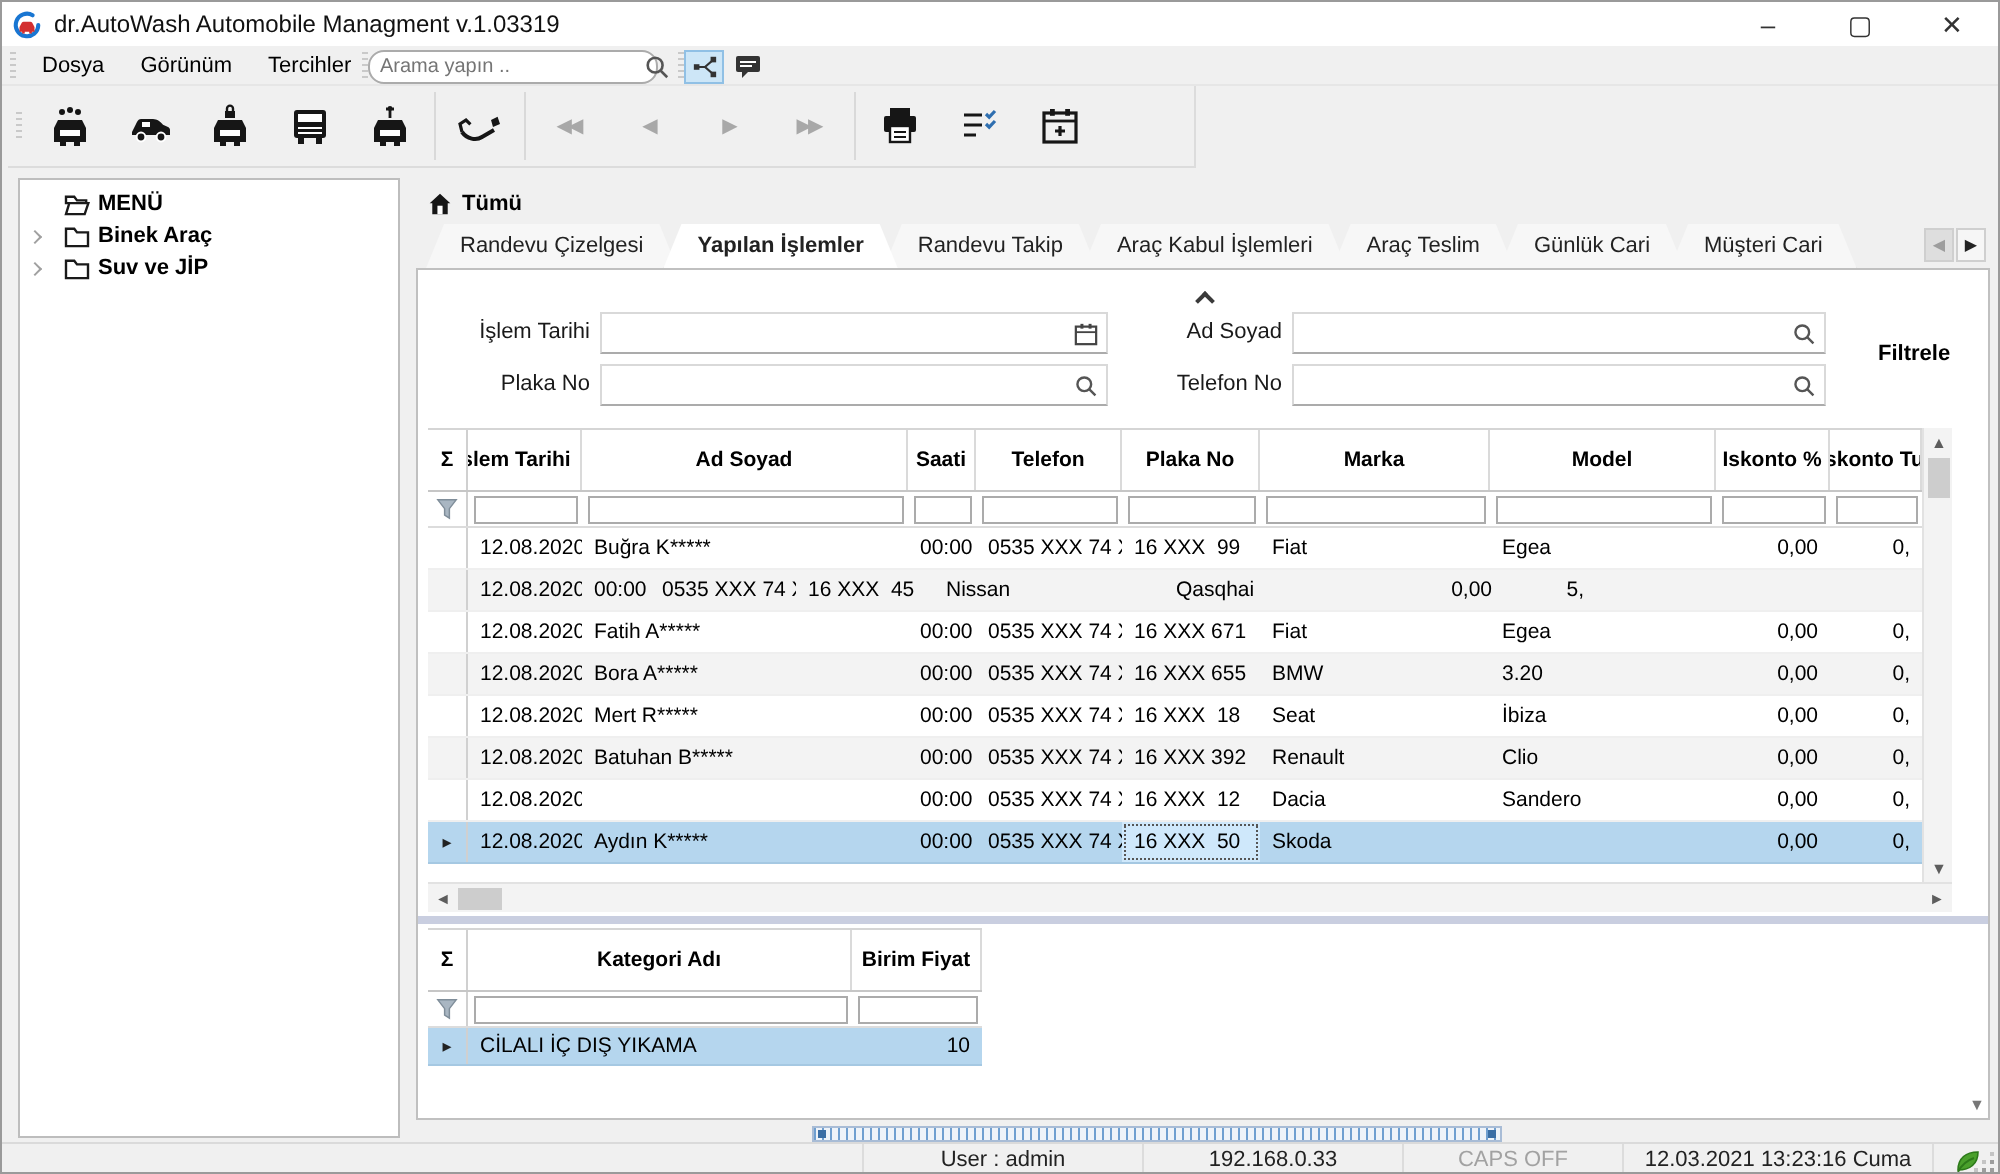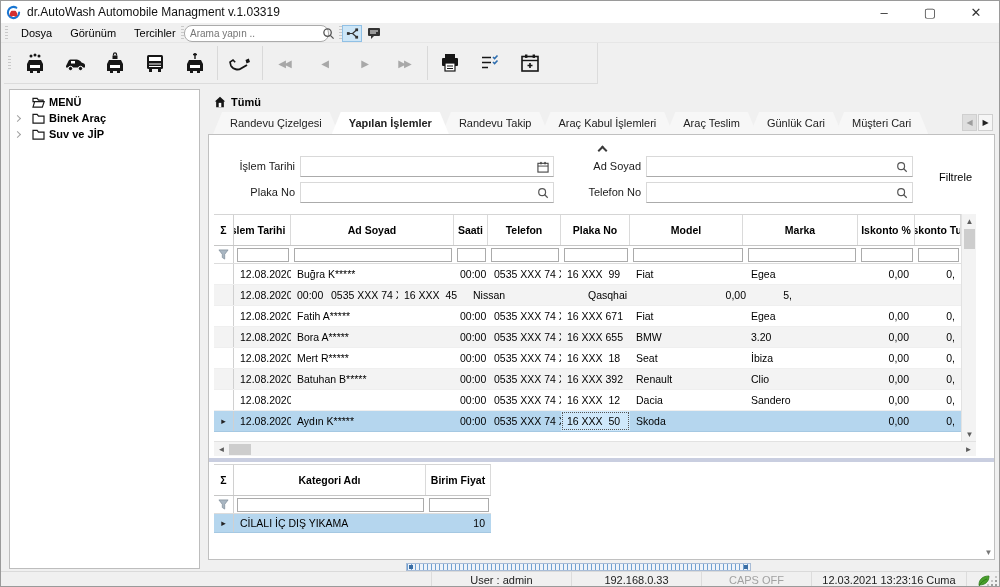--- a/index.html
+++ b/index.html
@@ -60,21 +60,21 @@
   .contentpanel { position:absolute; left:207px; top:133px; width:787px; height:426px; background:#fff;
                   border:1px solid #c0c0c0; }
 
   
   .chev-up { position:absolute; left:598px; top:146px; width:7px; height:7px;
              border-left:2px solid #3a3a3a; border-top:2px solid #3a3a3a; transform:rotate(45deg); }
   .f-label { position:absolute; height:21px; line-height:21px; text-align:right; color:#1a1a1a; }
   .f-field { position:absolute; height:21px; background:#fff; border:1px solid #d9d9d9; border-bottom:1px solid #ababab;
              display:flex; align-items:center; padding:0 4px; }
   .f-field input { flex:1; border:none; outline:none; font-family:inherit; font-size:11px; background:transparent; }
-  .filtrele { position:absolute; left:938px; top:170px; font-weight:normal; }
+  .filtrele { position:absolute; left:938px; top:170px; font-weight:bold; }
 
   
   .grid { position:absolute; background:#fff; }
   .g-head { display:flex; height:32px; border-top:1px solid #d5d5d5; border-bottom:1px solid #c6c6c6; }
   .g-hc { display:flex; align-items:center; justify-content:center; font-weight:bold; font-size:10.5px;
           border-right:1px solid #dadada; overflow:hidden; white-space:nowrap; flex:none; }
   .sort { color:#707070; font-size:8px; margin-left:3px; }
   .g-filt { display:flex; height:18px; border-bottom:1px solid #dcdcdc; align-items:center; }
   .g-fc { flex:none; height:100%; display:flex; align-items:center; justify-content:center; }
   .g-fc input { width:calc(100% - 5px); height:14px; border:1px solid #ababab; font-size:10px; outline:none; }
@@ -375,25 +375,25 @@
         </div>
         <div class="g-hc" style="width: 34px;">
           <span>Saati</span>
         </div>
         <div class="g-hc" style="width: 73px;">
           <span>Telefon</span>
         </div>
         <div class="g-hc" style="width: 69px;">
           <span>Plaka No</span>
         </div>
+        <div class="g-hc" style="width: 115px;">
+          <span>Marka</span>
+        </div>
         <div class="g-hc" style="width: 113px;">
           <span>Model</span>
-        </div>
-        <div class="g-hc" style="width: 115px;">
-          <span>Marka</span>
         </div>
         <div class="g-hc" style="width: 57px;">
           <span>Iskonto %</span>
         </div>
         <div class="g-hc" style="width: 46px;">
           <span>Iskonto Tut</span>
         </div>
       </div>
     <div class="g-filt">
         <div class="g-fc g-sigma" style="width: 20px;">

